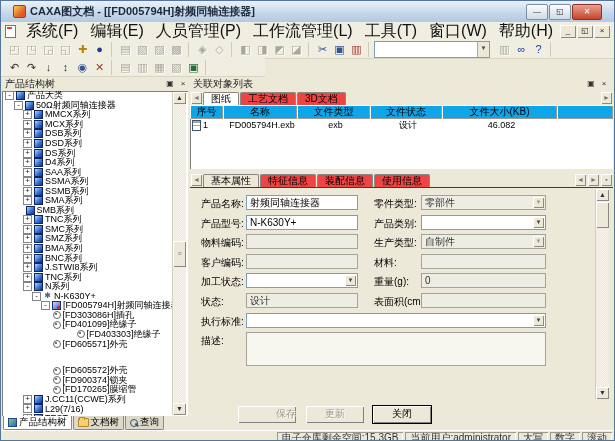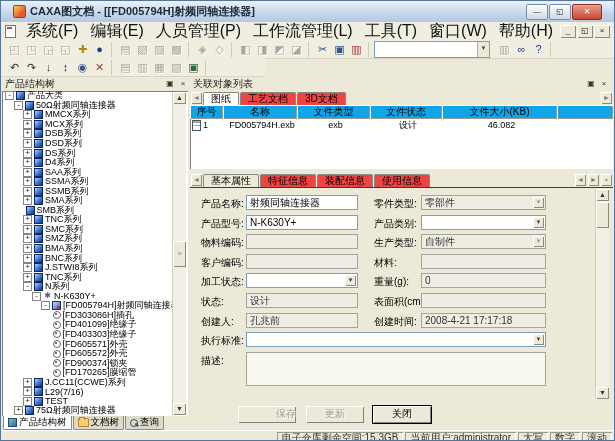--- a/index.html
+++ b/index.html
@@ -330,31 +330,31 @@
         <div class="t-row" style="padding-left: 48px;">
           <span>&nbsp;</span>
           <span class="ico ico-dot"></span>
           <span>[FD303086H]插孔</span>
         </div>
         <div class="t-row" style="padding-left: 48px;">
           <span>&nbsp;</span>
           <span class="ico ico-dot"></span>
           <span>[FD401099]绝缘子</span>
         </div>
+        <div class="t-row" style="padding-left: 72px;">
+          <span>&nbsp;</span>
+          <span class="ico ico-dot"></span>
+          <span>[FD403303]绝缘子</span>
+        </div>
         <div class="t-row" style="padding-left: 48px;">
           <span>&nbsp;</span>
           <span class="ico ico-dot"></span>
-          <span>[FD403303]绝缘子</span>
-        </div>
-        <div class="t-row" style="padding-left: 48px;">
-          <span>&nbsp;</span>
-          <span class="ico ico-dot"></span>
           <span>[FD605571]外壳</span>
         </div>
-        <div class="t-row" style="padding-left: 48px;">
+        <div class="t-row" style="padding-left: 48px; margin-top: 17px;">
           <span>&nbsp;</span>
           <span class="ico ico-dot"></span>
           <span>[FD605572]外壳</span>
         </div>
         <div class="t-row" style="padding-left: 48px;">
           <span>&nbsp;</span>
           <span class="ico ico-dot"></span>
           <span>[FD900374]锁夹</span>
         </div>
         <div class="t-row" style="padding-left: 48px;">
@@ -490,26 +490,20 @@
           <span class="f-lab l2">重量(g):</span>
           <div class="f-box p2 gray">0</div>
         </div>
         <div class="f-row">
           <span class="f-lab l1">状态:</span>
           <div class="f-box p1 gray">设计</div>
           <span class="f-lab l2">表面积(cm^2):</span>
           <div class="f-box p2 gray"></div>
         </div>
         <div class="f-row">
-          <span class="f-lab l1">创建人:</span>
-          <div class="f-box p1 gray">孔兆前</div>
-          <span class="f-lab l2">创建时间:</span>
-          <div class="f-box p2 gray">2008-4-21 17:17:18</div>
-        </div>
-        <div class="f-row">
           <span class="f-lab l1">执行标准:</span>
           <div class="f-box wide sel"></div>
         </div>
         <div class="f-row tall">
           <span class="f-lab l1">描述:</span>
           <div class="f-box wide ta"></div>
         </div>
       </div>
     <div class="sb" id="form-sb">
       <div class="sb-btn sb-up">▲</div>

